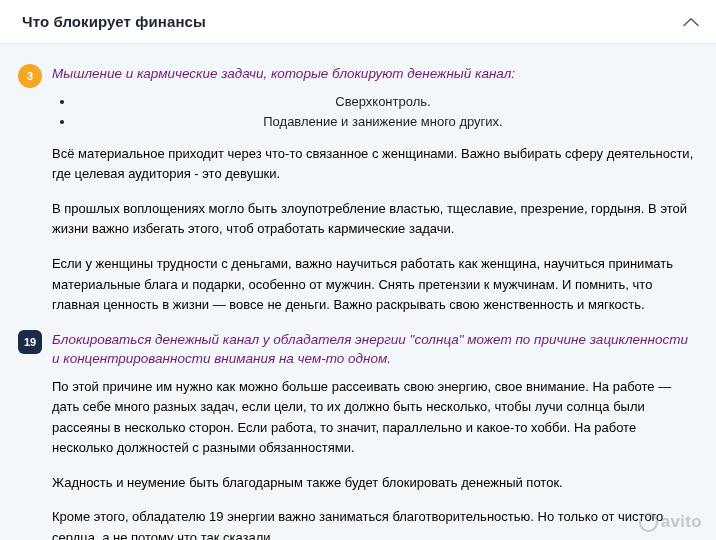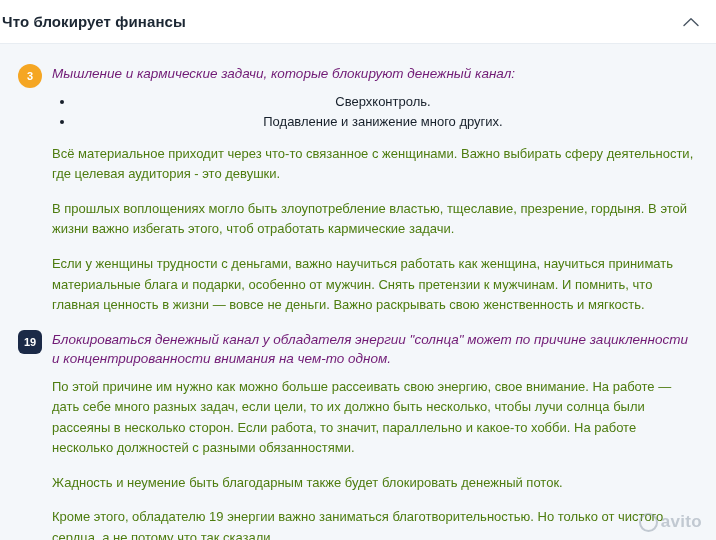--- a/index.html
+++ b/index.html
@@ -16,21 +16,21 @@
   }
 
   
   .header {
     position: relative;
     height: 44px;
     background: #ffffff;
     border-bottom: 1px solid #e8edf2;
     display: flex;
     align-items: center;
-    padding: 0 2px;
+    padding: 0 22px;
     box-sizing: border-box;
   }
   .header-title {
     font-size: 15px;
     font-weight: bold;
     color: #1c2733;
     letter-spacing: 0.1px;
   }
   .chevron-btn {
     position: absolute;
@@ -105,21 +105,21 @@
     left: -12px;
     top: 8px;
     width: 4px;
     height: 4px;
     background: #17202b;
     border-radius: 50%;
   }
 
   p.para {
     font-size: 13px;
-    color: #4d7c0f;
+    color: #000000;
     line-height: 1.58;
     margin: 0 0 14px 0;
     text-align: left;
   }
   p.para.last { margin-bottom: 6px; }
 
   
   .watermark {
     position: absolute;
     right: 14px;

